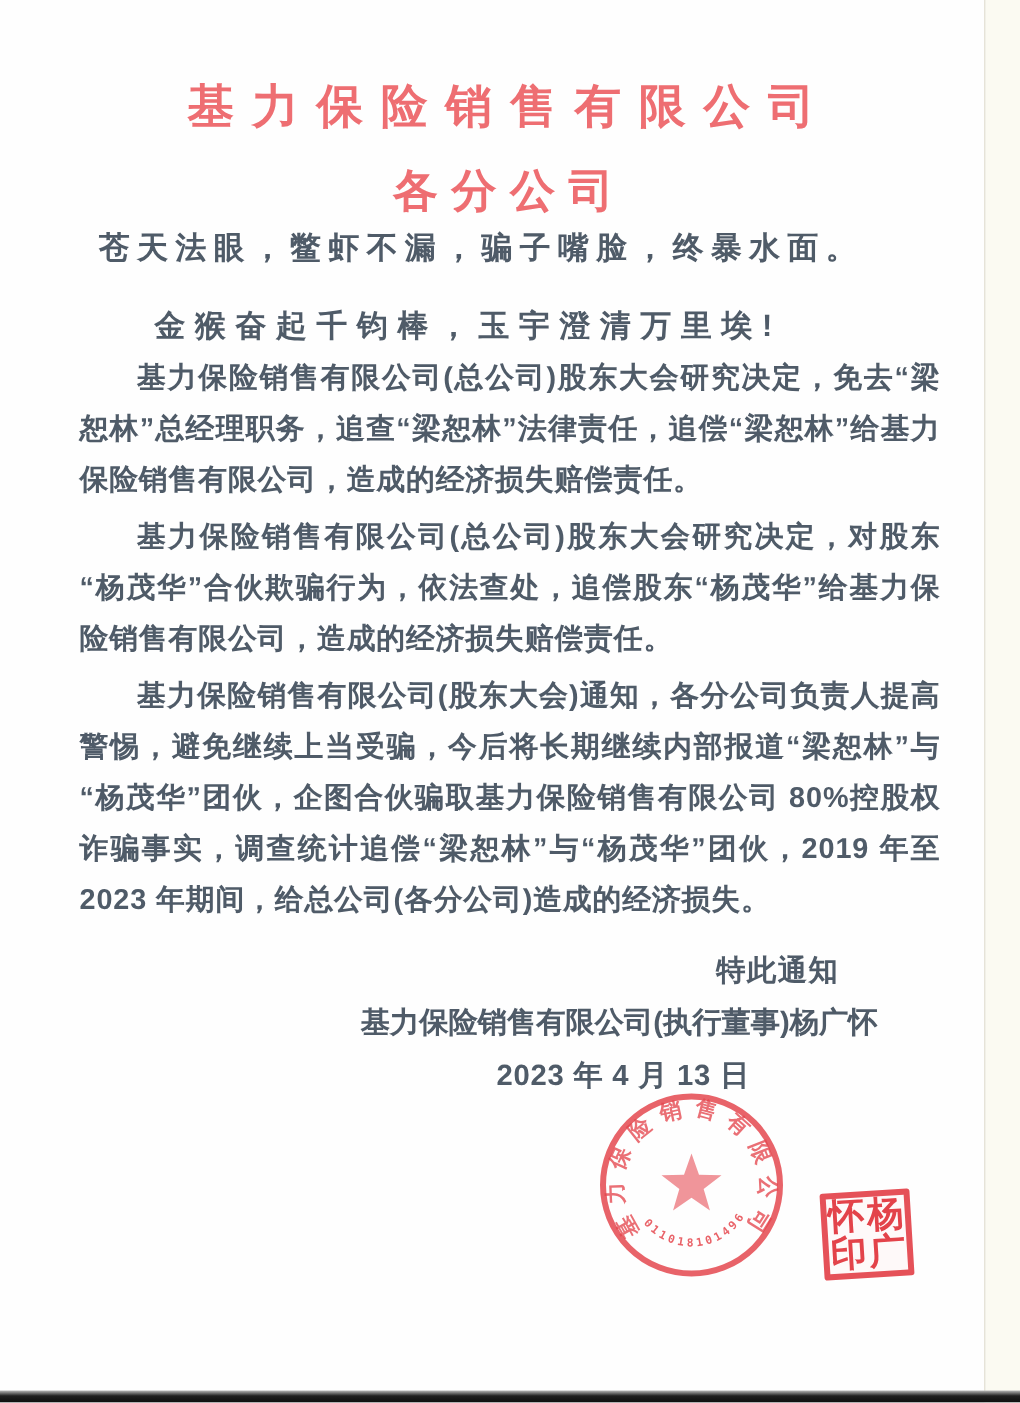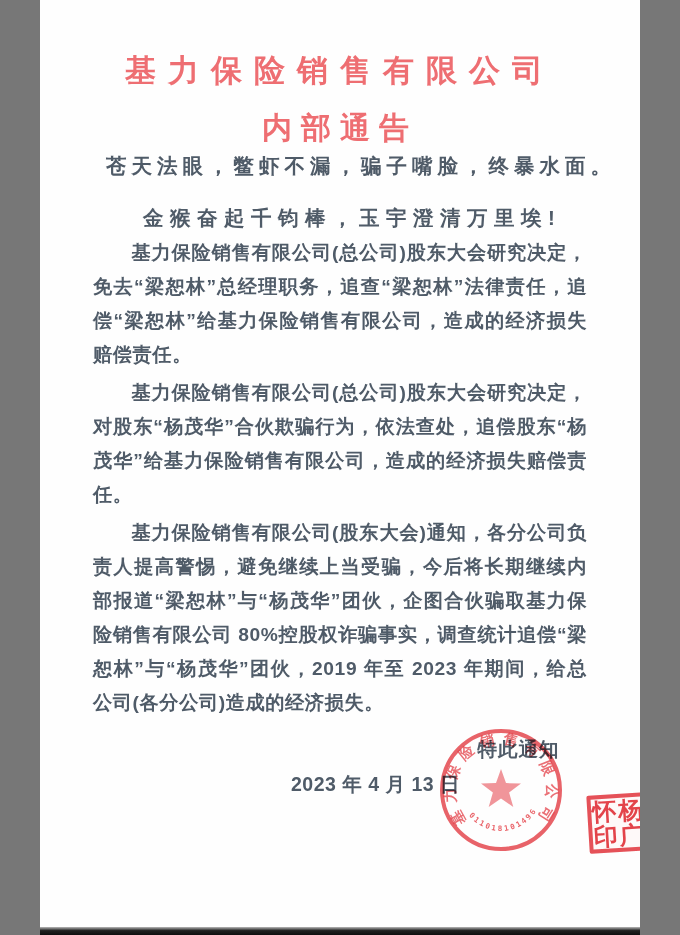--- a/index.html
+++ b/index.html
@@ -2,21 +2,21 @@
 <html lang="zh"><head>
 <meta charset="utf-8">
 <style>
   html,body{margin:0;padding:0;}
   body{
     background:#777;
     font-family:"Liberation Sans","DejaVu Sans",sans-serif;
   }
   .page{
     position:relative;
-    width:600px;height:935px;
+    width:680px;height:935px;
     margin:0 auto;
     background:#fefefe;
     overflow:hidden;
     color:#4f5b68;
   }
   
   .scan-right-strip{
     position:absolute;top:0;left:657px;width:23px;height:100%;
     background:#fbfaf2;
   }
@@ -116,31 +116,32 @@
 </head>
 <body>
 
 <div class="page">
 
   <div class="scan-right-strip"></div>
   <div class="scan-right-line"></div>
 
   <div class="doc">
     <h1 class="title-main">基力保险销售有限公司</h1>
-    <h2 class="title-sub">内部通告</h2>
+    <h2 class="title-sub">各分公司</h2>
 
     <p class="slogan slogan-2">苍天法眼，鳖虾不漏，骗子嘴脸，终暴水面。</p>
     <p class="slogan slogan-1">金猴奋起千钧棒，玉宇澄清万里埃!</p>
 
     <p class="body-p">基力保险销售有限公司(总公司)股东大会研究决定，免去“梁恕林”总经理职务，追查“梁恕林”法律责任，追偿“梁恕林”给基力保险销售有限公司，造成的经济损失赔偿责任。</p>
     <p class="body-p">基力保险销售有限公司(总公司)股东大会研究决定，对股东“杨茂华”合伙欺骗行为，依法查处，追偿股东“杨茂华”给基力保险销售有限公司，造成的经济损失赔偿责任。</p>
     <p class="body-p">基力保险销售有限公司(股东大会)通知，各分公司负责人提高警惕，避免继续上当受骗，今后将长期继续内部报道“梁恕林”与“杨茂华”团伙，企图合伙骗取基力保险销售有限公司 80%控股权诈骗事实，调查统计追偿“梁恕林”与“杨茂华”团伙，2019 年至 2023 年期间，给总公司(各分公司)造成的经济损失。</p>
 
     <div class="closing">
       <p class="closing-notice">特此通知</p>
+      <p class="closing-sig2">基力保险销售有限公司(执行董事)杨广怀</p>
       <p class="closing-date">2023 年 4 月 13 日</p>
     </div>
   </div>
 
   <svg class="round-seal" viewBox="0 0 126 126" xmlns="http://www.w3.org/2000/svg">
     <defs>
       <path id="arcTop" d="M 30.5 95.5 A 46 46 0 1 1 95.5 95.5" fill="none"></path>
       <path id="arcBottom" d="M 27.5 83.5 A 41 41 0 0 0 98.5 83.5" fill="none"></path>
     </defs>
     <circle cx="63" cy="63" r="59" fill="none" stroke="rgba(228,60,68,0.8)" stroke-width="4"></circle>

